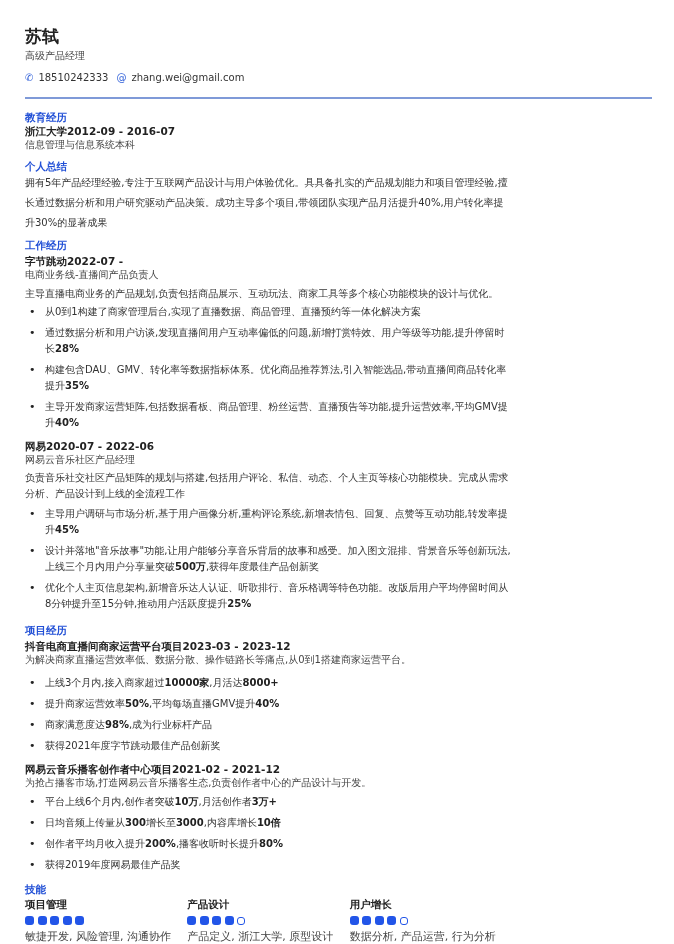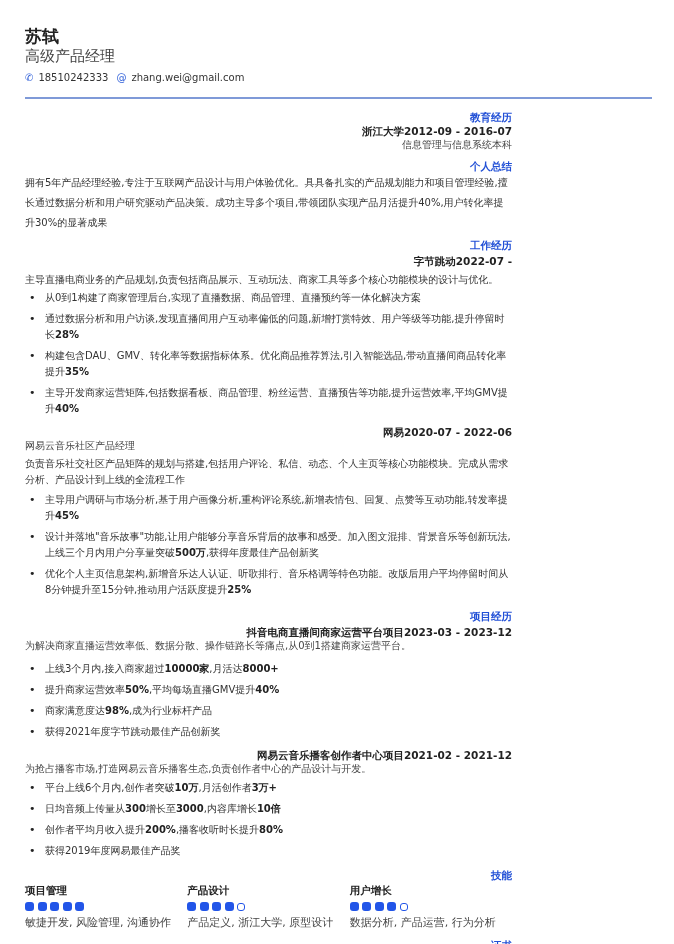--- a/index.html
+++ b/index.html
@@ -4,29 +4,29 @@
   <style>
     * { margin: 0; padding: 0; box-sizing: border-box; }
     html, body { width: 674px; height: 944px; background: #ffffff; overflow: hidden; }
     body {
       font-family: "DejaVu Sans", "Liberation Sans", sans-serif;
       color: #333333;
       font-size: 10.5px;
     }
     .page { position: relative; padding: 26px 22px 0 25px; width: 534px; }
     .name { font-size: 17px; font-weight: bold; color: #222; line-height: 20px; }
-    .title { font-size: 15px; color: #444; margin-top: 3px; line-height: 14px; }
+    .title { font-size: 10px; color: #444; margin-top: 3px; line-height: 14px; }
     .contact { display: flex; align-items: center; margin-top: 8px; font-size: 10px; color: #333; line-height: 13px; }
     .contact .icon { color: #2f5fd8; font-size: 10px; margin-right: 5px; }
     .contact .item { display: flex; align-items: center; margin-right: 8px; }
     .divider { height: 2px; background: #7f9ad8; margin-top: 13px; width: 627px; }
 
     .section { margin-top: 8px; }
-    .section-title { color: #2250d6; font-weight: bold; font-size: 10.5px; line-height: 13px; text-align: right; }
-    .row { display: flex; justify-content: flex-end; align-items: baseline; }
+    .section-title { color: #2250d6; font-weight: bold; font-size: 10.5px; line-height: 13px; }
+    .row { display: flex; justify-content: flex-start; align-items: baseline; }
     .bold { font-weight: bold; color: #222; font-size: 10.5px; line-height: 14px; }
     .sub { color: #444; font-size: 10px; line-height: 14px; }
     .date { font-weight: bold; color: #222; font-size: 10.5px; }
     .para { color: #333; font-size: 10px; line-height: 19px; margin-top: 2px; }
     .para.tight { line-height: 16px; margin-top: 0; }
     ul.bullets { list-style: none; margin-top: 1px; }
     ul.bullets li { position: relative; padding-left: 20px; font-size: 10px; line-height: 16px; margin-bottom: 5px; color: #333; }
     ul.bullets li::before { content: "•"; position: absolute; left: 4px; top: 0; color: #222; font-size: 11px; }
     ul.bullets li b { font-weight: bold; color: #222; }
     .entry { margin-top: 2px; }
@@ -82,20 +82,21 @@
   </div>
 
   <div class="section" style="margin-top:6px">
     <div class="section-title">工作经历</div>
 
     <div class="entry">
       <div class="row">
         <span class="bold">字节跳动</span>
         <span class="date">2022-07 -</span>
       </div>
+      <div class="sub">电商业务线-直播间产品负责人</div>
       <div class="para">主导直播电商业务的产品规划,负责包括商品展示、互动玩法、商家工具等多个核心功能模块的设计与优化。</div>
       <ul class="bullets">
         <li><span>从0到1构建了商家管理后台,实现了直播数据、商品管理、直播预约等一体化解决方案</span></li>
         <li><span>通过数据分析和用户访谈,发现直播间用户互动率偏低的问题,新增打赏特效、用户等级等功能,提升停留时长</span><b>28%</b></li>
         <li><span>构建包含DAU、GMV、转化率等数据指标体系。优化商品推荐算法,引入智能选品,带动直播间商品转化率提升</span><b>35%</b></li>
         <li><span>主导开发商家运营矩阵,包括数据看板、商品管理、粉丝运营、直播预告等功能,提升运营效率,平均GMV提升</span><b>40%</b></li>
       </ul>
     </div>
 
     <div class="entry">

